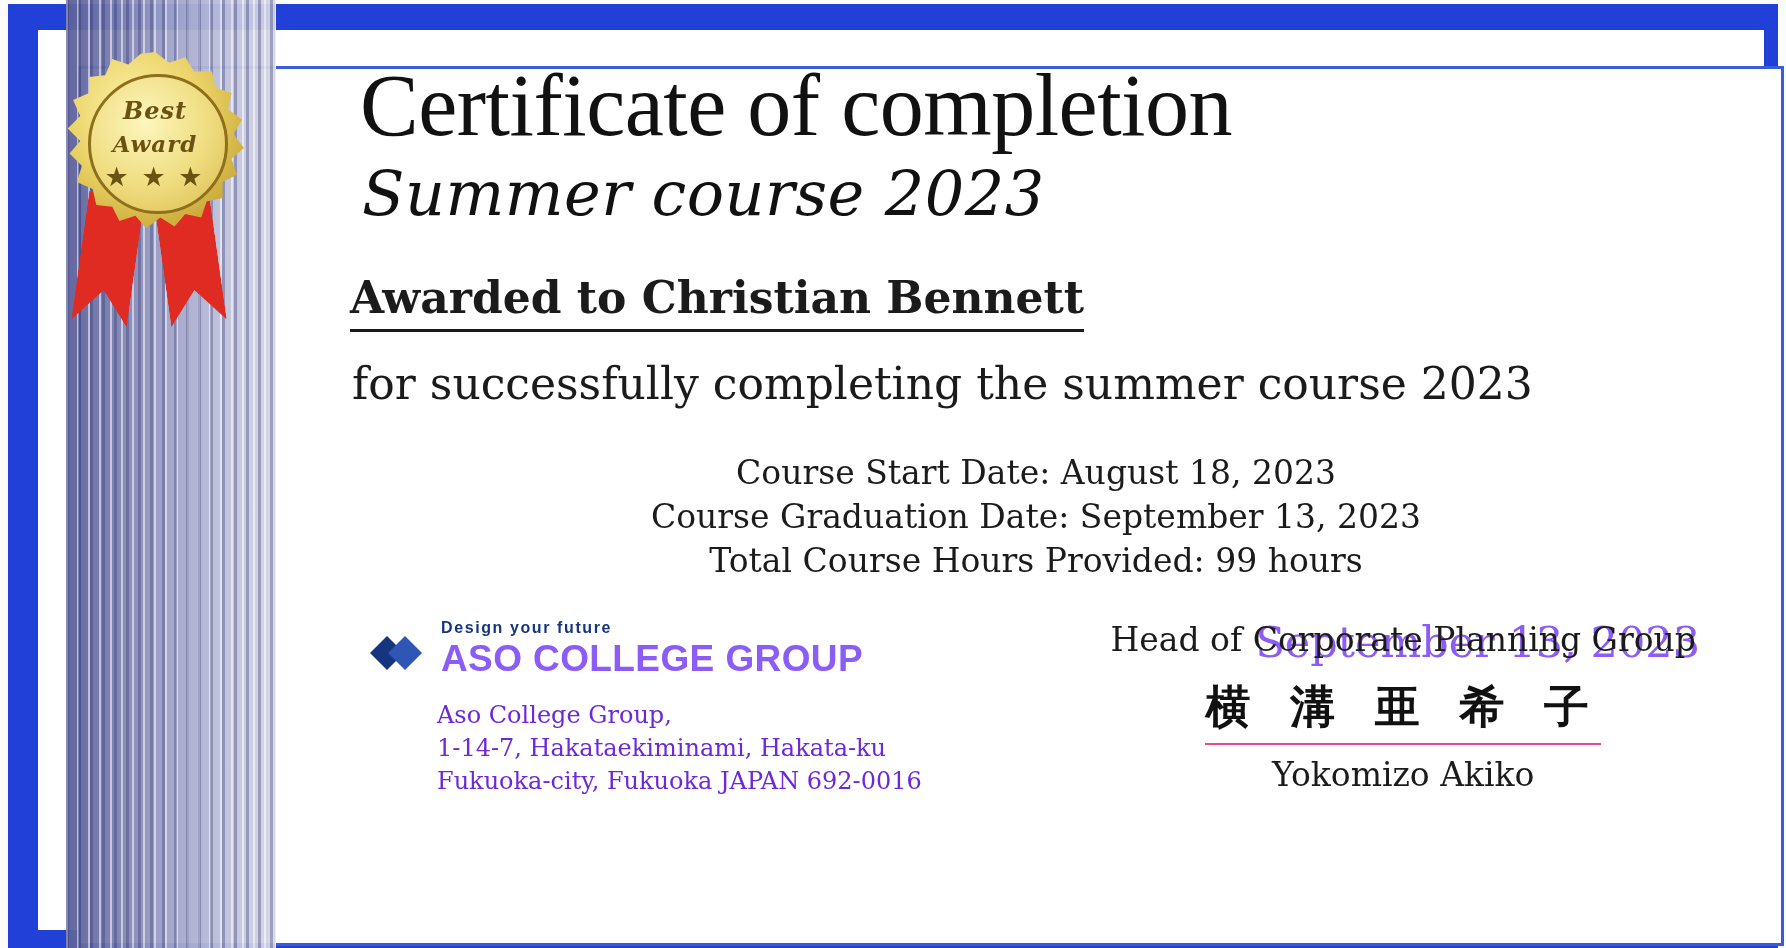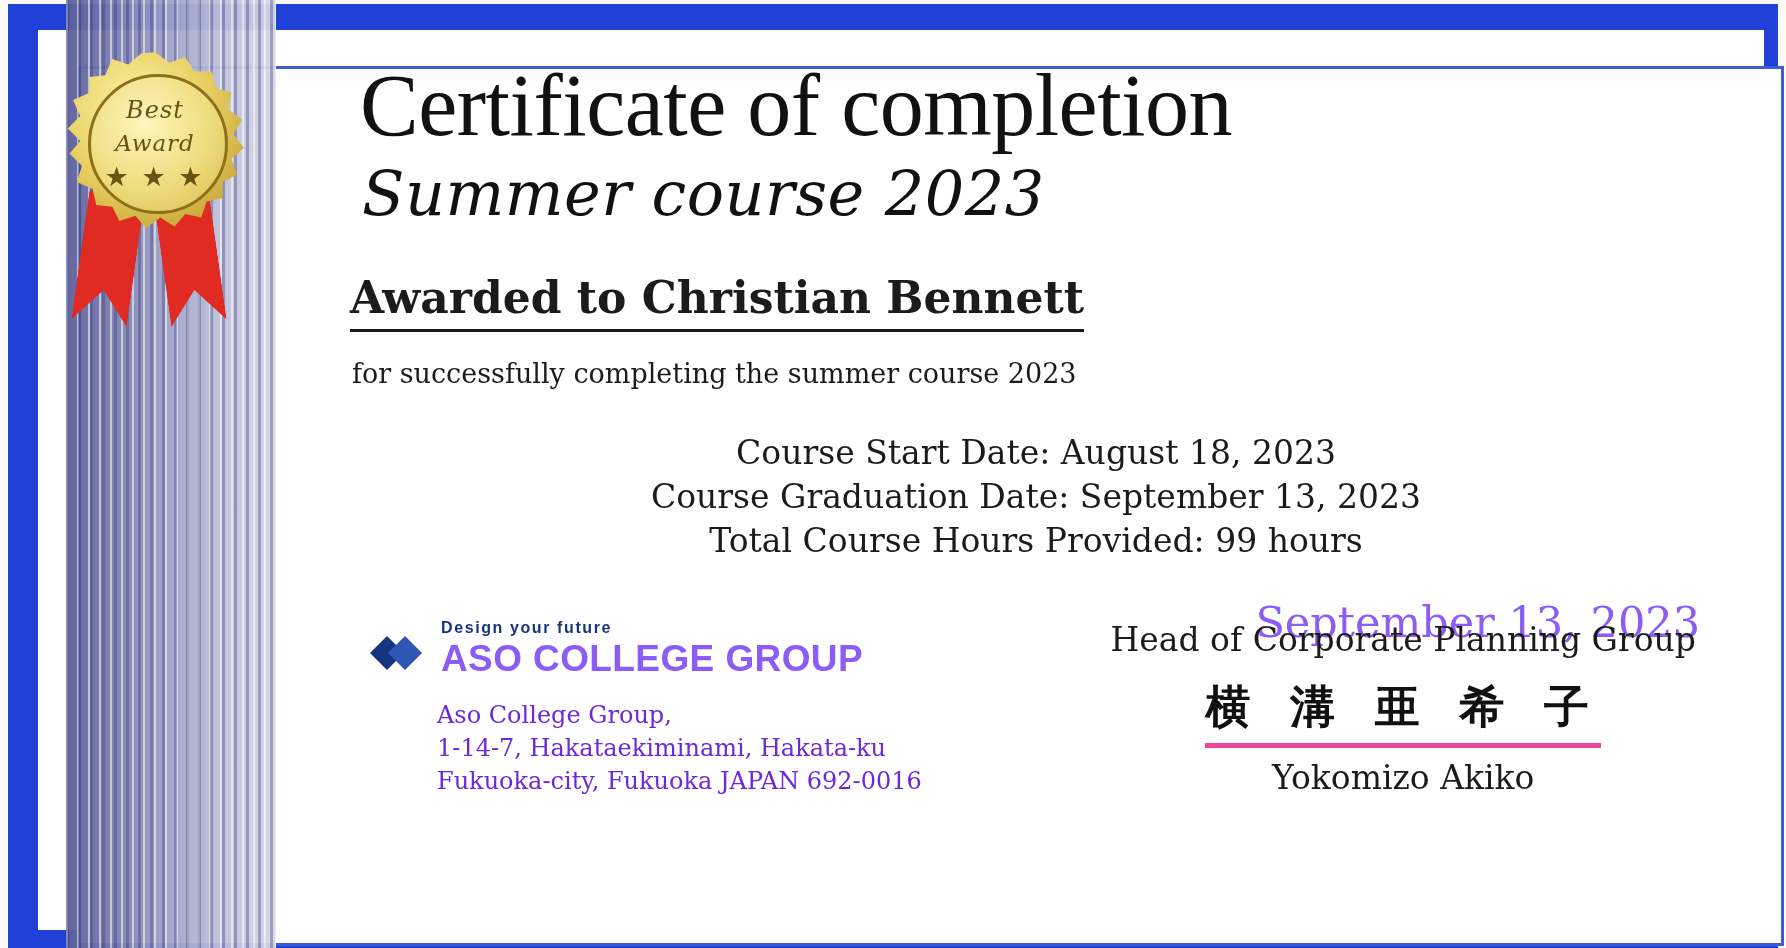--- a/index.html
+++ b/index.html
@@ -123,21 +123,21 @@
     border-radius: 50%;
     background: radial-gradient(circle at 40% 34%, #fdf6bd 0%, #efdc7e 55%, #d8bb4c 100%);
   }
   .seal-text1, .seal-text2 {
     position: absolute;
     width: 134px;
     text-align: center;
     font-family: "DejaVu Serif", serif;
     font-style: italic;
     color: #6a5212;
-    font-weight: normal;
+    font-weight: bold;
     letter-spacing: 1px;
   }
   .seal-text1 { left: 30px; top: 52px; font-size: 24px; }
   .seal-text2 { left: 30px; top: 86px; font-size: 23px; }
   .seal-stars {
     position: absolute;
     left: 30px; top: 120px;
     width: 134px;
     text-align: center;
     font-size: 27px;
@@ -177,21 +177,21 @@
     font-weight: bold;
     color: #1b1b1b;
     margin-left: 50px;
     margin-top: 42px;
     display: inline-block;
     border-bottom: 3px solid #1b1b1b;
     padding-bottom: 6px;
   }
   .for-line {
     font-family: "DejaVu Serif", serif;
-    font-size: 27px;
+    font-size: 44px;
     color: #1b1b1b;
     margin-left: 52px;
     margin-top: 26px;
   }
   .details {
     font-family: "DejaVu Serif", serif;
     font-size: 33px;
     color: #1b1b1b;
     margin-left: 52px;
     margin-top: 42px;
@@ -270,21 +270,21 @@
     color: #1b1b1b;
   }
   .signature-jp {
     font-family: "DejaVu Sans", sans-serif;
     font-size: 45px;
     font-weight: bold;
     color: #111111;
     letter-spacing: 12px;
     margin-top: 18px;
     padding-bottom: 6px;
-    border-bottom: 5px solid #ec4899;
+    border-bottom: 2px solid #ec4899;
     display: inline-block;
   }
   .signer-name {
     font-family: "DejaVu Serif", serif;
     font-size: 33px;
     color: #1b1b1b;
     margin-top: 10px;
   }
 </style>
 </head>

